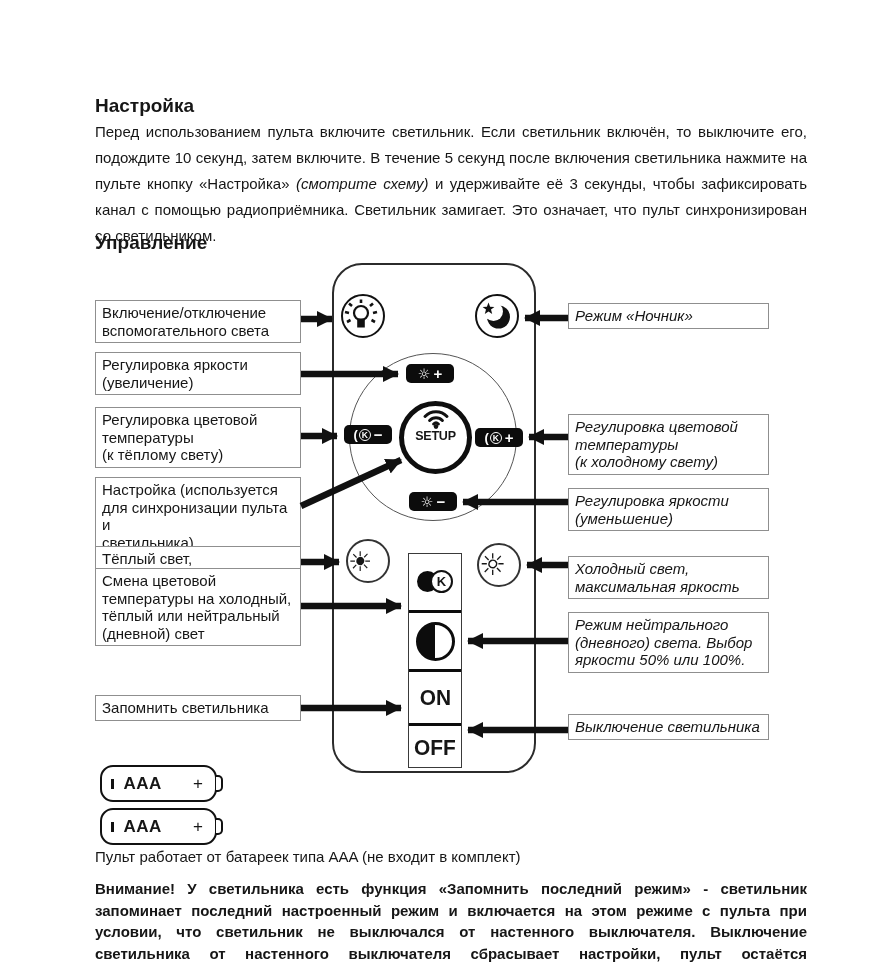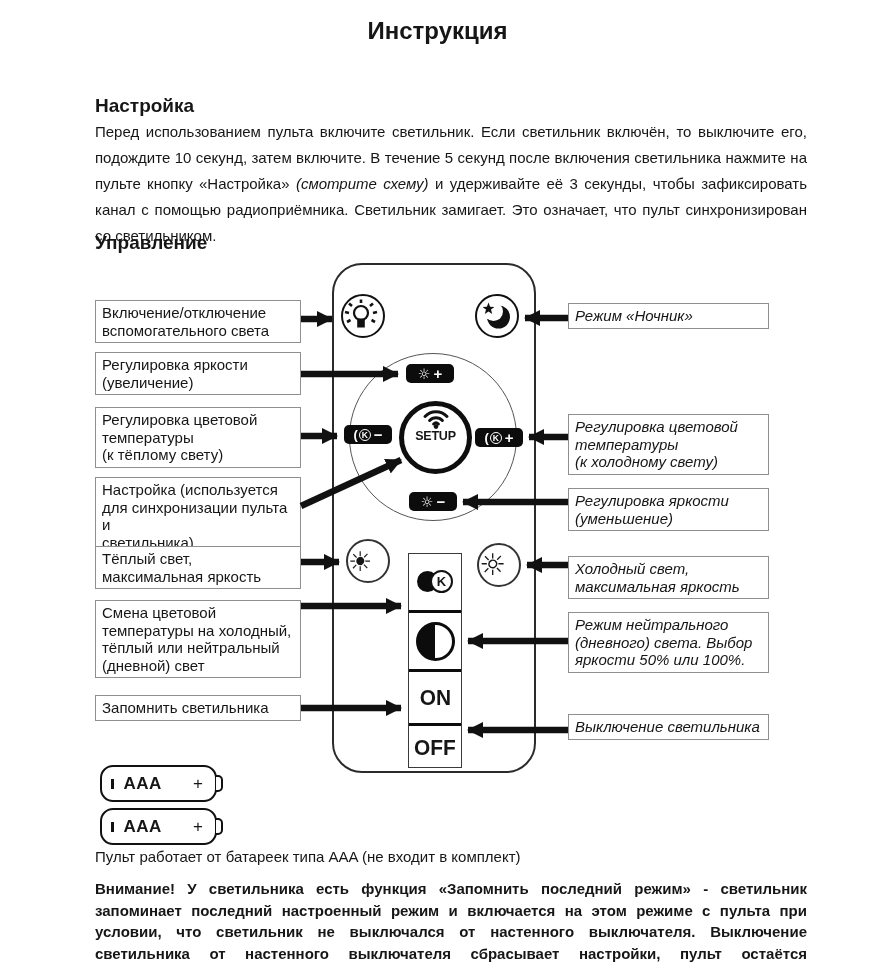--- a/index.html
+++ b/index.html
@@ -40,21 +40,20 @@
   .bat .neg{width:2.5px;height:10px;background:#111;margin-right:10px;}
   .bat .sz{font-size:17px;letter-spacing:.5px;font-weight:bold;}
   .bat .pos{margin-left:auto;font-size:17px;}
   .bat .nub{position:absolute;right:-8px;top:8px;width:7px;height:17px;border:2px solid #111;border-left:none;border-radius:0 5px 5px 0;background:#fff;box-sizing:border-box;}
   svg.overlay{position:absolute;left:0;top:0;pointer-events:none;}
 </style>
 </head>
 <body>
 
 <div class="abs title">
-  <div>Инструкция</div>
 </div>
 
 <div class="abs h" style="left:95px;top:95px;">Настройка</div>
 
 <p class="abs para" style="left:95px;top:119px;width:712px;margin:0;"><span>Перед использованием пульта включите светильник. Если светильник включён, то выключите его, подождите 10 секунд, затем включите. В течение 5 секунд после включения светильника нажмите на пульте кнопку «Настройка» </span><i>(смотрите схему)</i><span> и удерживайте её 3 секунды, чтобы зафиксировать канал с помощью радиоприёмника. Светильник замигает. Это означает, что пульт синхронизирован со светильником.</span></p>
 
 <div class="abs h" style="left:95px;top:232px;">Управление</div>
 
 <div class="abs remote"></div>
 
@@ -149,21 +148,21 @@
 <div class="co l" style="top:352px;">Регулировка яркости
 (увеличение)</div>
 <div class="co l" style="top:407px;">Регулировка цветовой
 температуры
 (к тёплому свету)</div>
 <div class="co l" style="top:477px;">Настройка (используется
 для синхронизации пульта и
 светильника)</div>
 <div class="co l" style="top:546px;">Тёплый свет,
 максимальная яркость</div>
-<div class="co l" style="top:600px;">Смена цветовой
+<div class="co l" style="top:568px;">Смена цветовой
 температуры на холодный,
 тёплый или нейтральный
 (дневной) свет</div>
 <div class="co l" style="top:695px;">Запомнить светильника</div>
 
 <div class="co r" style="top:303px;">Режим «Ночник»</div>
 <div class="co r" style="top:414px;">Регулировка цветовой
 температуры
 (к холодному свету)</div>
 <div class="co r" style="top:488px;">Регулировка яркости

